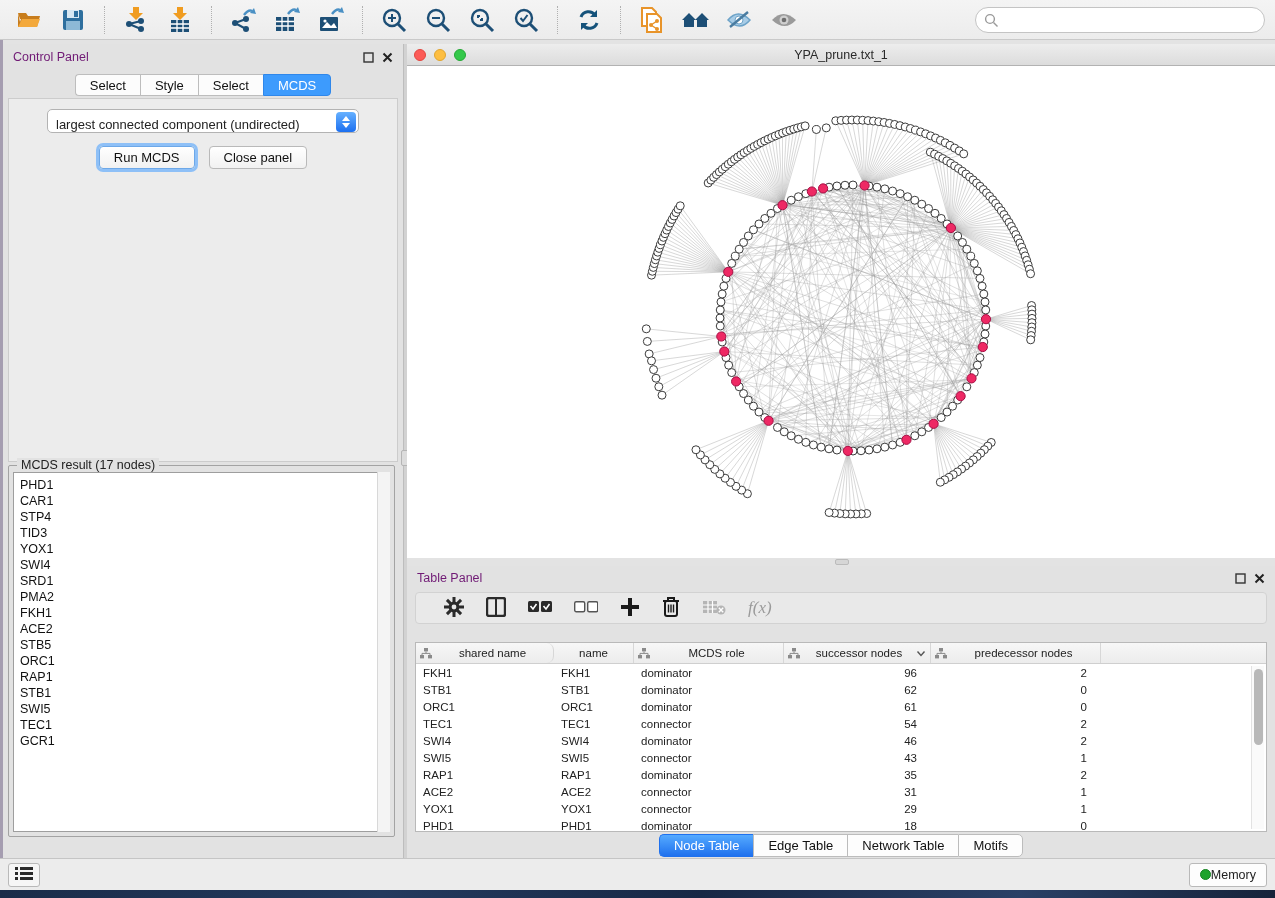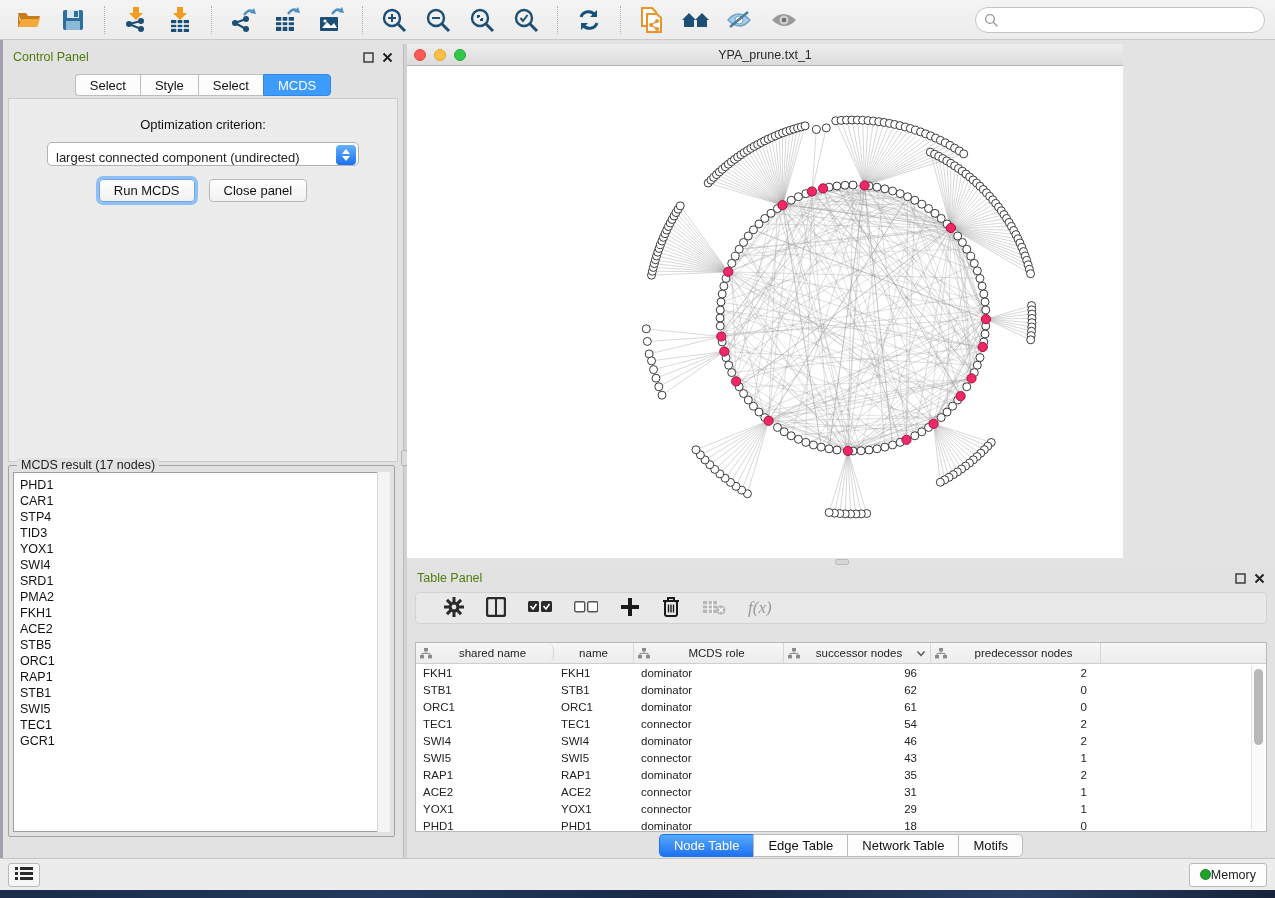--- a/index.html
+++ b/index.html
@@ -21,21 +21,21 @@
   .search-glass { position:absolute; left:9px; top:6px; }
 
   
   .main { position:absolute; left:0; top:40px; width:1275px; height:818px; background:#e3e3e3; }
   .left-strip { position:absolute; left:0; top:0; width:3px; height:818px; background:#a59db0; }
 
   
   .control-panel { position:absolute; left:3px; top:4px; width:401px; height:814px;
     background:#e2e2e2; border-right:1px solid #bdbdbd; }
   .cp-header { height:26px; display:flex; align-items:center; padding:0 10px; }
-  .panel-title { font-size:12.5px; color:#4d7c0f; }
+  .panel-title { font-size:12.5px; color:#701a75; }
   .win-icons { margin-left:auto; display:flex; gap:8px; align-items:center; }
   .win-icons svg { display:block; }
 
   .ctabs { display:flex; justify-content:center; margin-top:4px; }
   .ctab { height:22px; padding:0 14px; font-size:13px; font-family:inherit; background:#fcfcfc;
     border:1px solid #bdbdbd; border-right:none; color:#111; }
   .ctab:first-child { border-radius:4px 0 0 4px; }
   .ctab:last-child { border-radius:0 4px 4px 0; border-right:1px solid #bdbdbd; }
   .ctab.active { background:#3d9bfd; border-color:#2f87ea; color:#fff; }
 
@@ -64,21 +64,21 @@
     background:#f4f4f4; border-left:1px solid #d8d8d8; }
   .mcds-item { height:16px; line-height:16px; font-size:12.5px; color:#111; }
 
   
   .v-splitter { position:absolute; left:404px; top:4px; width:3px; height:814px; background:#d2d2d2; }
   .v-splitter .handle { position:absolute; left:-3px; top:406px; width:9px; height:16px;
     background:#dcdcdc; border:1px solid #b5b5b5; border-radius:2px; }
 
   
   .right-col { position:absolute; left:407px; top:4px; width:868px; height:814px; }
-  .net-window { position:absolute; left:0; top:0; width:716px; height:514px; background:#fff; }
+  .net-window { position:absolute; left:0; top:0; width:868px; height:514px; background:#fff; }
   .net-titlebar { height:22px; background:linear-gradient(#ededed,#dcdcdc); border-bottom:1px solid #b2b2b2;
     display:flex; align-items:center; padding:0 7px; position:relative; }
   .traffic { display:flex; gap:8px; }
   .dot { width:12px; height:12px; border-radius:50%; }
   .dot.red { background:#fc5b57; border:1px solid #e2463f; }
   .dot.yellow { background:#fdbe41; border:1px solid #e0a52f; }
   .dot.green { background:#34c84a; border:1px solid #24a836; }
   .net-title { position:absolute; left:0; right:0; text-align:center; font-size:12.5px; color:#2a2a2a; }
   #net { display:block; }
 
@@ -320,21 +320,20 @@
         </span>
       </div>
       <div class="ctabs" id="ctabs">
           <button class="ctab">Select</button>
           <button class="ctab">Style</button>
           <button class="ctab">Select</button>
           <button class="ctab active">MCDS</button>
         </div>
 
       <div class="cp-content">
-        <div class="opt-label">Optimization criterion:</div>
         <div class="combo">
           <span class="combo-text">largest connected component (undirected)</span>
           <span class="combo-step">
               <span class="arr-up"></span>
               <span class="arr-dn"></span>
             </span>
         </div>
         <div class="btn-row">
           <button class="mac-btn focus">Run MCDS</button>
           <button class="mac-btn">Close panel</button>

